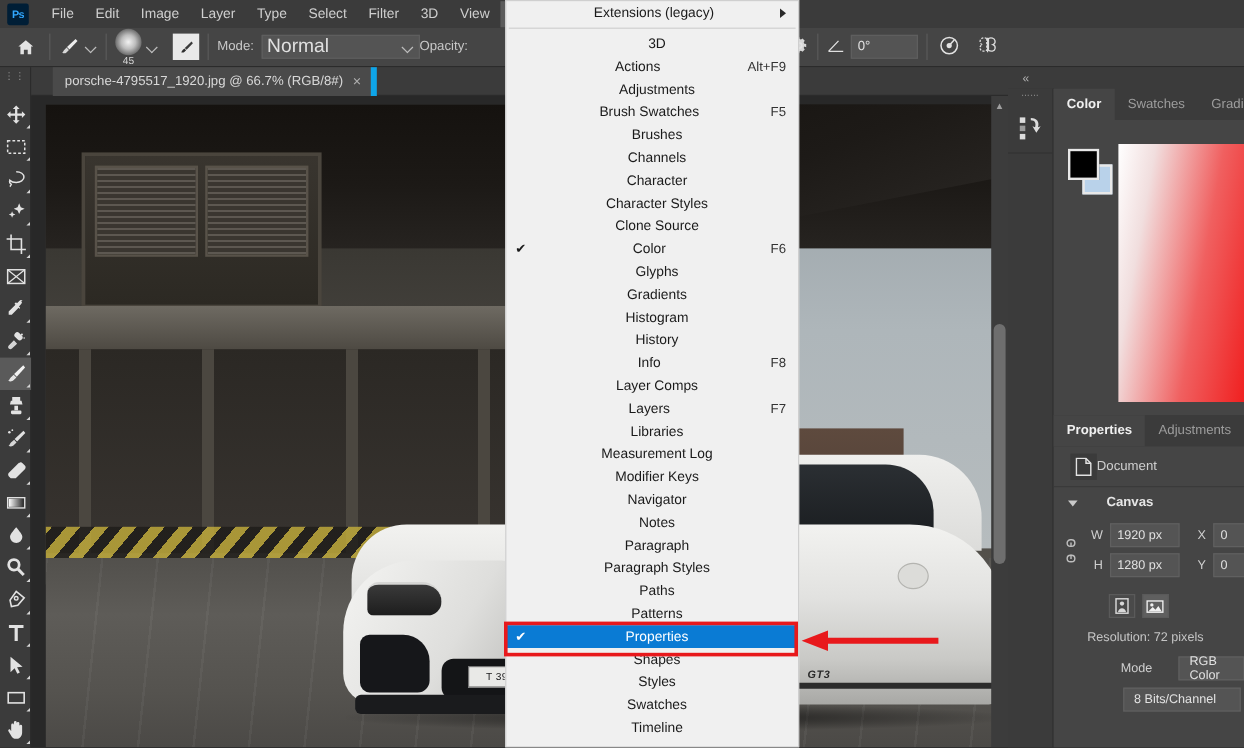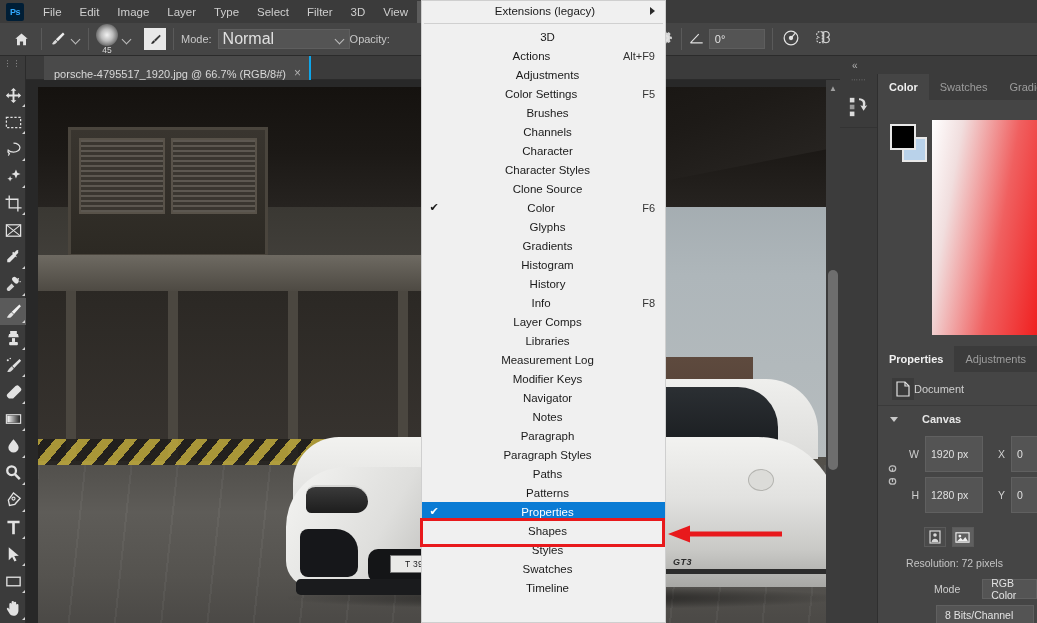--- a/index.html
+++ b/index.html
@@ -74,24 +74,24 @@
   .brush-size-num { font-size: 8.5px; color: #d8d8d8; text-align: center; margin-top: -1px; }
 
   
   #tabbar {
     position: absolute; left: 26px; top: 56px; width: 1011px; height: 24px;
     background: #3b3b3b; border-bottom: 1px solid #2b2b2b;
   }
   #doctab {
     position: absolute; left: 18px; top: 0; height: 24px;
     background: #4a4a4a;
-    display: flex; align-items: flex-end;
+    display: flex; align-items: center;
     padding: 0 8px 0 10px;
     font-size: 11px; color: #d8d8d8;
-    border-right: 2px solid #0ea5e9;
+    border-right: 5px solid #0ea5e9;
   }
   #doctab .close { margin-left: 8px; color: #b0b0b0; font-size: 12px; }
 
   
   #toolbar {
     position: absolute; left: 0; top: 56px; width: 26px; height: 567px;
     background: #3b3b3b; border-right: 1px solid #2b2b2b;
   }
   #tb-grip {
     height: 14px; display: flex; align-items: center; justify-content: center;
@@ -343,21 +343,21 @@
     height: 26px; display: flex; align-items: center; gap: 24px;
     padding-left: 12px; font-size: 11px; color: #e6e6e6; font-weight: bold;
   }
   .twist {
     width: 0; height: 0;
     border-left: 4.5px solid transparent; border-right: 4.5px solid transparent;
     border-top: 5px solid #c9c9c9;
   }
   .fld {
     background: #545454; border: 1px solid #606060; color: #e0e0e0;
-    height: 36px; font-size: 10.5px; padding: 0 5px;
+    height: 20px; font-size: 10.5px; padding: 0 5px;
     display: flex; align-items: center;
   }
   .fld-label { font-size: 10.5px; color: #cfcfcf; width: 14px; text-align: right; }
   .link-icon { width: 16px; display: flex; align-items: center; justify-content: center; }
   .orient-btn {
     width: 22px; height: 20px; border: 1px solid #5a5a5a; background: #4a4a4a;
     display: flex; align-items: center; justify-content: center;
   }
   .orient-btn.on { background: #5f5f5f; }
   .pill {
@@ -800,21 +800,21 @@
         <span class="wcheck"></span>
         <span class="wlabel">Actions</span>
         <span class="wshort">Alt+F9</span>
       </div>
       <div class="wrow">
         <span class="wcheck"></span>
         <span class="wlabel">Adjustments</span>
       </div>
       <div class="wrow">
         <span class="wcheck"></span>
-        <span class="wlabel">Color Settings</span>
+        <span class="wlabel">Brush Swatches</span>
         <span class="wshort">F5</span>
       </div>
       <div class="wrow">
         <span class="wcheck"></span>
         <span class="wlabel">Brushes</span>
       </div>
       <div class="wrow">
         <span class="wcheck"></span>
         <span class="wlabel">Channels</span>
       </div>
@@ -852,20 +852,25 @@
         <span class="wlabel">History</span>
       </div>
       <div class="wrow">
         <span class="wcheck"></span>
         <span class="wlabel">Info</span>
         <span class="wshort">F8</span>
       </div>
       <div class="wrow">
         <span class="wcheck"></span>
         <span class="wlabel">Layer Comps</span>
+      </div>
+      <div class="wrow">
+        <span class="wcheck"></span>
+        <span class="wlabel">Layers</span>
+        <span class="wshort">F7</span>
       </div>
       <div class="wrow">
         <span class="wcheck"></span>
         <span class="wlabel">Libraries</span>
       </div>
       <div class="wrow">
         <span class="wcheck"></span>
         <span class="wlabel">Measurement Log</span>
       </div>
       <div class="wrow">

